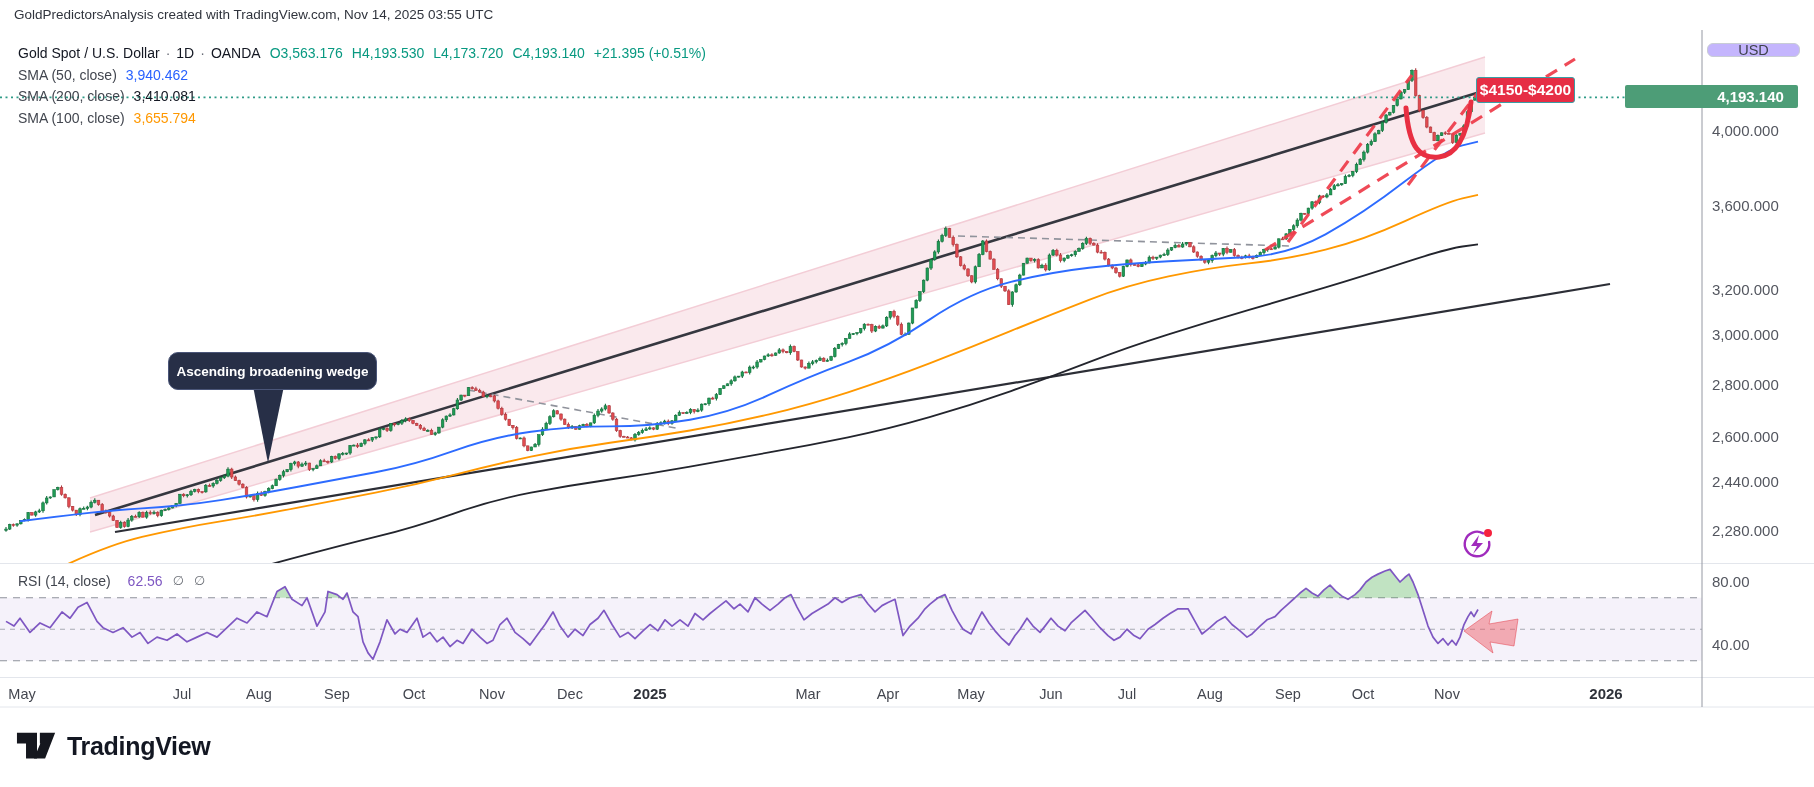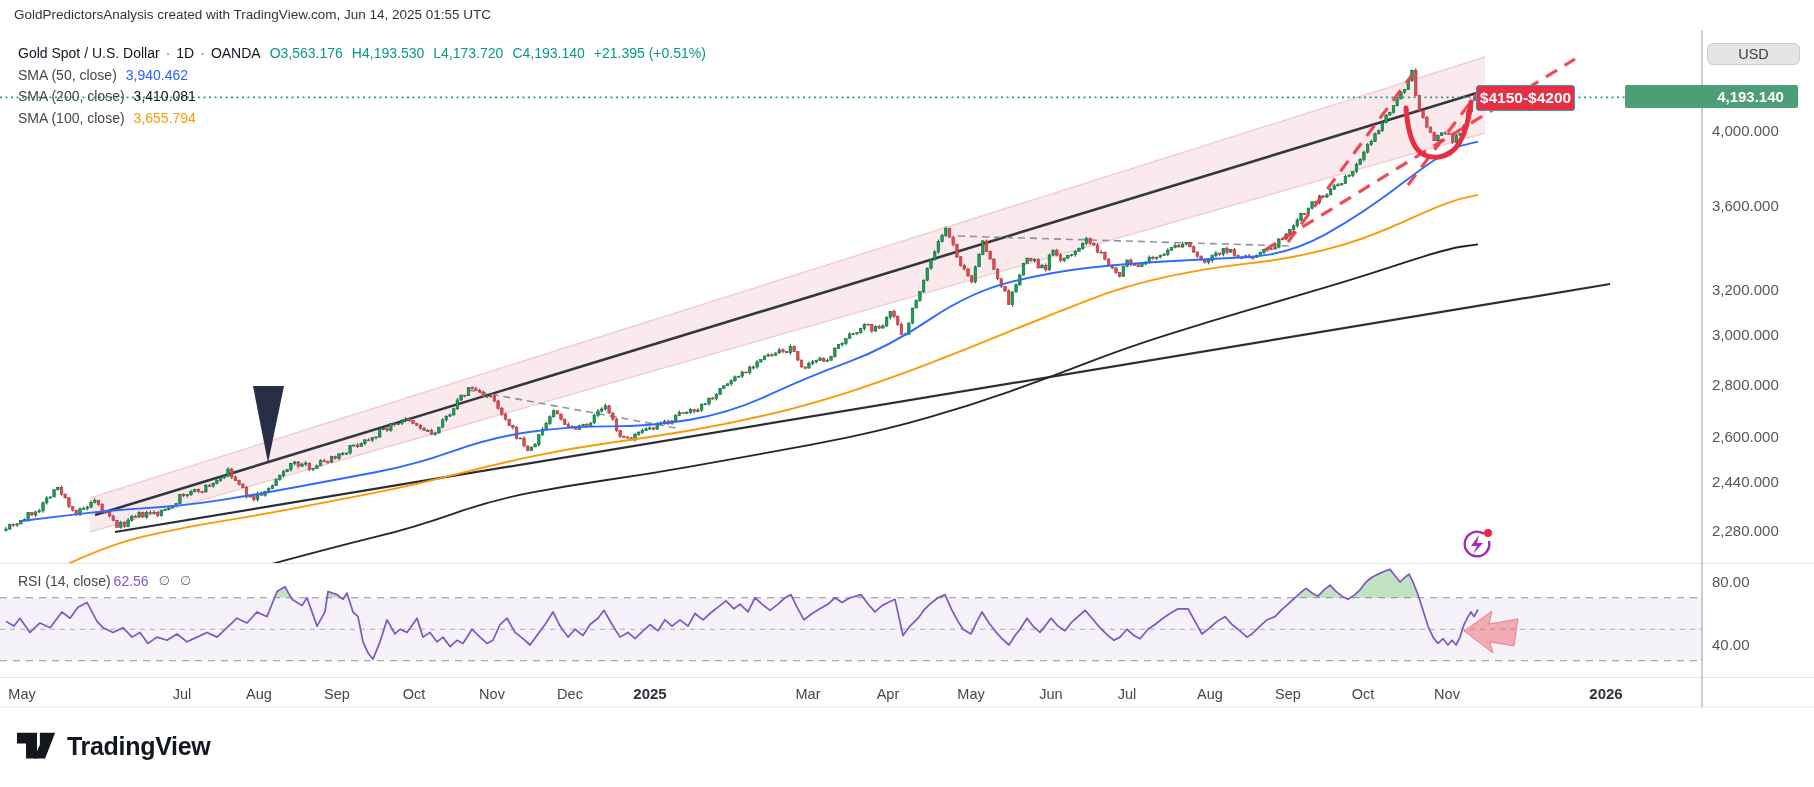--- a/index.html
+++ b/index.html
@@ -9,44 +9,44 @@
   #chart-svg{position:absolute;left:0;top:0;width:1814px;height:787px;}
   .legend{position:absolute;left:18px;top:43px;line-height:21.5px;font-size:14px;}
   .lrow{display:flex;align-items:center;height:21.5px;white-space:nowrap;}
   .lt{color:#131722;}
   .lsep{color:#6a6d78;margin:0 6px;}
   .ohlc{color:#089981;margin-left:9px;}
   .chg{color:#089981;margin-left:9px;}
   .ind-label{color:#42464f;}
   .ind-val{margin-left:9px;}
   .rsi-legend{position:absolute;left:18px;top:573px;font-size:14px;display:flex;align-items:flex-start;height:19px;}
-  .rsi-val{color:#7e57c2;margin-left:3px;}
+  .rsi-val{color:#7e57c2;margin-left:17px;}
   .noslash{color:#6d7178;margin-left:10px;font-size:13px;}
-  .usd-pill{position:absolute;left:1707px;top:43px;width:93px;height:22px;border:1.5px solid #c8ccd5;
+  .usd-pill{position:absolute;left:1707px;top:43px;width:93px;height:14px;border:1.5px solid #c8ccd5;
             border-radius:6px;display:flex;align-items:center;justify-content:center;
-            font-size:14.5px;color:#3f434d;background:#e5e5e5;box-sizing:border-box;}
+            font-size:14.5px;color:#3f434d;background:#c4b5fd;box-sizing:border-box;}
   .price-badge{position:absolute;left:1625px;top:85px;height:23px;display:flex;align-items:stretch;
                background:#4d9d77;color:#fff;font-size:15px;font-weight:bold;border-radius:2px;}
   .pb-sym{width:77px;display:flex;align-items:center;justify-content:center;border-right:1px solid rgba(255,255,255,.55);margin-top:32px;}
   .pb-px{width:95px;display:flex;align-items:center;justify-content:center;}
   .target-label{position:absolute;left:1476px;top:77px;width:99px;height:26px;background:#e62e45;
                 border:1px solid #3a9ea5;border-radius:3px;color:#fff;font-weight:bold;font-size:15.5px;
-                display:flex;align-items:center;justify-content:center;box-sizing:border-box;margin-top:8px;}
+                display:flex;align-items:center;justify-content:center;box-sizing:border-box;}
   .wedge-callout{position:absolute;left:168px;top:352px;width:209px;height:38px;background:#272f47;
                  border:1px solid #4a5578;border-radius:10px;color:#fff;font-weight:bold;font-size:13.5px;
                  display:flex;align-items:center;justify-content:center;box-sizing:border-box;}
   .footer{position:absolute;left:16px;top:731px;display:flex;align-items:center;}
   .brand{font-size:25px;font-weight:bold;color:#131722;letter-spacing:-0.3px;margin-left:9px;}
 </style>
 </head>
 <body>
 
 <div class="stage">
 
-  <div class="hdr">GoldPredictorsAnalysis created with TradingView.com, Jun 14, 2025 01:55 UTC</div>
+  <div class="hdr">GoldPredictorsAnalysis created with TradingView.com, Nov 14, 2025 03:55 UTC</div>
 
   <svg id="chart-svg" viewBox="0 0 1814 787">
       <defs>
         <clipPath id="mc">
           <rect x="0" y="30" width="1702" height="533"></rect>
         </clipPath>
         <clipPath id="rc">
           <rect x="0" y="566" width="1702" height="111"></rect>
         </clipPath>
       </defs>
@@ -961,20 +961,21 @@
 
   <div class="usd-pill">USD</div>
 
   <div class="price-badge">
     <span class="pb-sym">XAUUSD</span>
     <span class="pb-px">4,193.140</span>
   </div>
 
   <div class="target-label">$4150-$4200</div>
 
+  <div class="wedge-callout">Ascending broadening wedge</div>
 
   <div class="footer">
     <svg width="42" height="30" viewBox="0 0 44 30">
       <path d="M1,1 H22 V28 H10.5 V12.5 H1 Z" fill="#15171e"></path>
       <path d="M25,1 H41 L30.5,28 H18.8 L25.5,12.5 H25 Z" fill="#15171e"></path>
     </svg>
     <span class="brand">TradingView</span>
   </div>
 
 </div>

